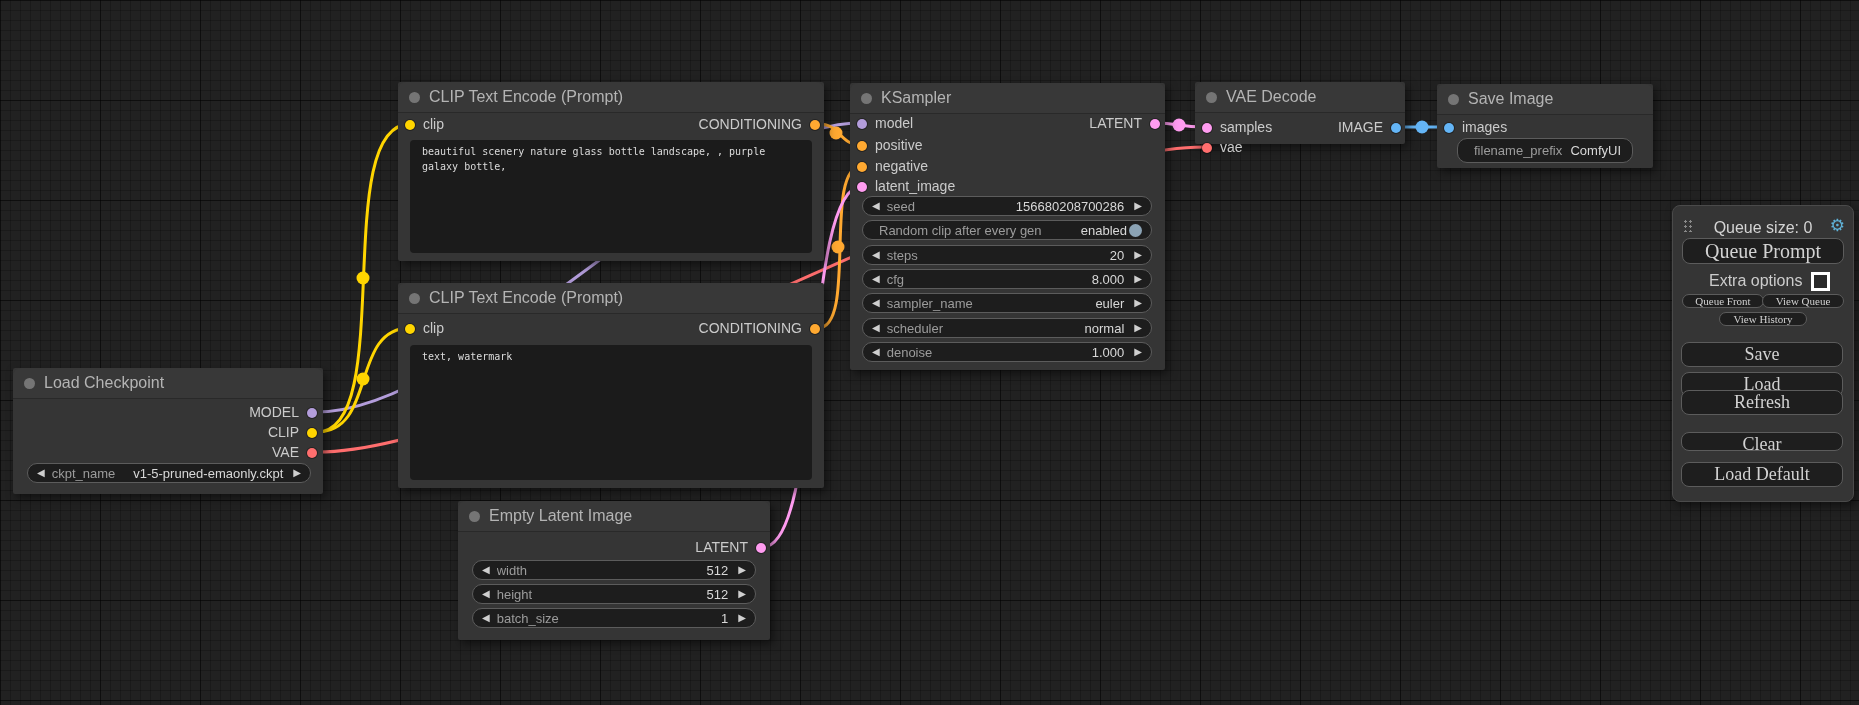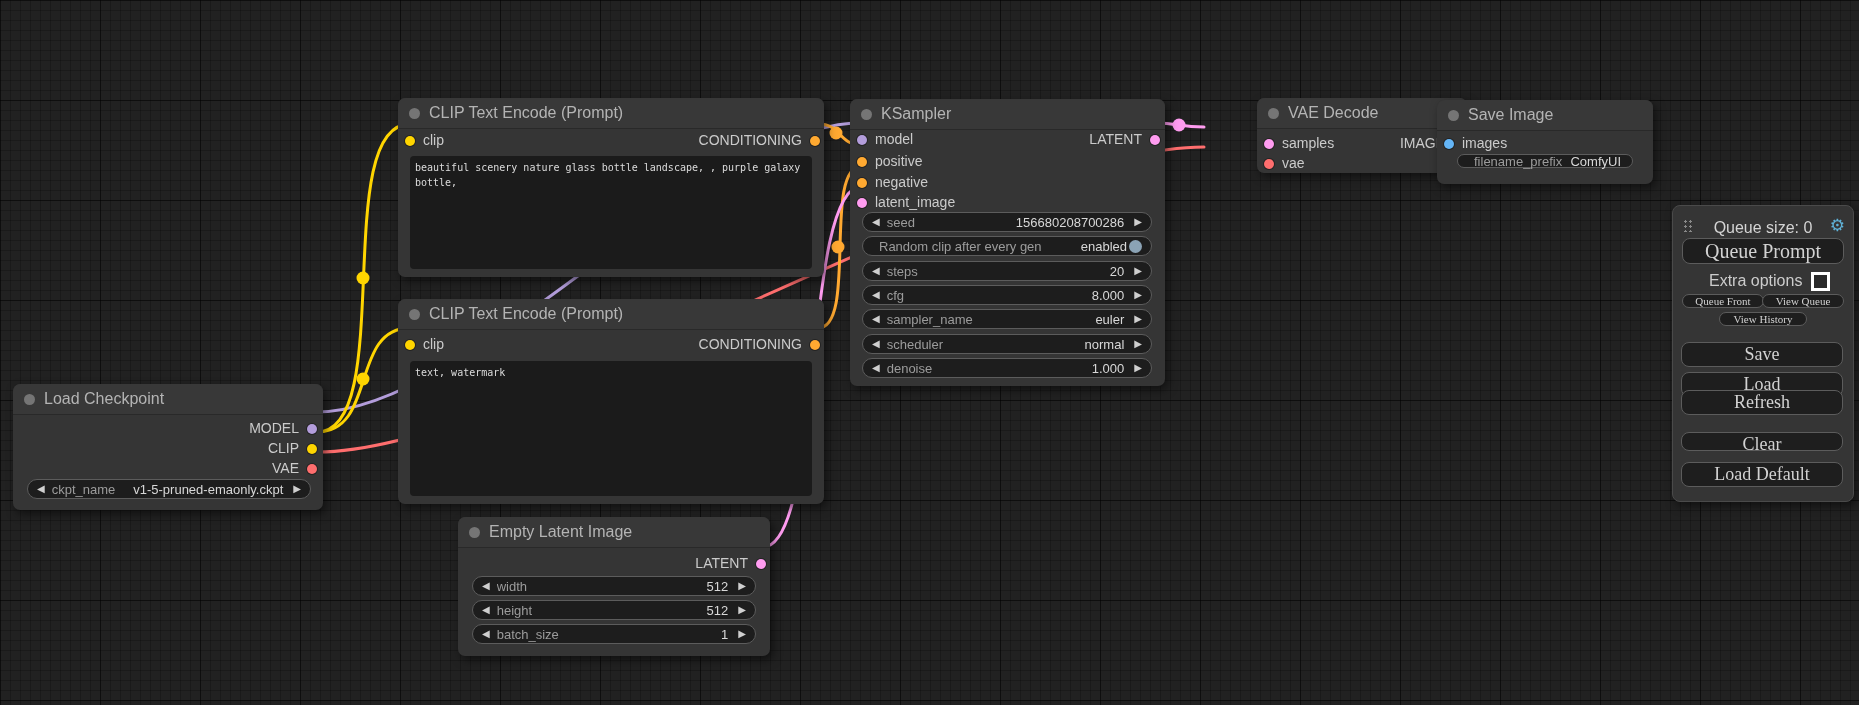--- a/index.html
+++ b/index.html
@@ -10,22 +10,22 @@
     background-image:
       linear-gradient(rgba(0,0,0,0.45) 1px, transparent 1px),
       linear-gradient(90deg, rgba(0,0,0,0.45) 1px, transparent 1px),
       linear-gradient(rgba(0,0,0,0.22) 1px, transparent 1px),
       linear-gradient(90deg, rgba(0,0,0,0.22) 1px, transparent 1px);
     background-size:100px 100px,100px 100px,10px 10px,10px 10px;
   }
   svg.wires{position:absolute;left:0;top:0;z-index:1;}
   svg.wires path{fill:none;stroke-width:3;stroke-linecap:round;}
   .node{
-    position:absolute;z-index:2;background:#353535;border-radius:7px;
-    box-shadow:3px 4px 10px rgba(0,0,0,0.5);color:#c8c8c8;margin-top:16px;
+    position:absolute;z-index:2;background:#353535;border-radius:2px;
+    box-shadow:3px 4px 10px rgba(0,0,0,0.5);color:#c8c8c8;
   }
   .node-title{
     position:absolute;left:0;right:0;top:0;height:30px;line-height:30px;
     font-size:16px;color:#b4b4b4;border-bottom:1px solid #292929;
     border-radius:8px 8px 0 0;background:#383838;white-space:nowrap;
   }
   .tdot{
     display:inline-block;width:11px;height:11px;border-radius:50%;
     background:#757575;margin:0 9px 0 11px;vertical-align:-1px;
   }
@@ -43,21 +43,21 @@
     font-size:13px;color:#a8a8a8;padding:0 9px;box-sizing:border-box;white-space:nowrap;
   }
   .widget .arrow{font-size:10px;color:#cfcfcf;line-height:20px;}
   .widget .wlabel{margin-left:7px;color:#9c9c9c;overflow:hidden;}
   .widget .wvalue{margin-left:auto;color:#d8d8d8;padding-right:10px;}
   .widget.noarrow .wvalue{padding-right:2px;}
   .widget .toggle{width:13px;height:13px;border-radius:50%;flex:0 0 auto;}
   .textarea{
     position:absolute;background:#1b1b1b;border-radius:4px;
     font-family:"DejaVu Sans Mono",monospace;font-size:10px;line-height:15px;
-    color:#dcdcdc;padding:4px 5px;box-sizing:border-box;
+    color:#dcdcdc;padding:4px 12px;box-sizing:border-box;
     white-space:pre-wrap;word-break:break-word;overflow:hidden;
   }
   
   .menu{
     position:absolute;z-index:3;background:#353535;border:1px solid #4a4a4a;
     border-radius:8px;box-shadow:3px 4px 10px rgba(0,0,0,0.5);color:#cfcfcf;
   }
   .menu .mbtn{
     position:absolute;background:#1e1e1e;border:1px solid #5c5c5c;border-radius:8px;
     color:#d2d2d2;text-align:center;box-sizing:border-box;font-family:Liberation Serif, serif;
@@ -169,31 +169,31 @@
       <span class="arrow">▶</span>
     </div>
     <div class="widget" style="left:12px;right:13px;top:259px;">
       <span class="arrow">◀</span>
       <span class="wlabel">denoise</span>
       <span class="wvalue">1.000</span>
       <span class="arrow">▶</span>
     </div>
   </div>
 
-  <div class="node" style="left:1257px;top:82px;width:210px;height:75px;">
+  <div class="node" style="left:1195px;top:82px;width:210px;height:62px;">
     <div class="node-title"><span class="tdot"></span><span>VAE Decode</span></div>
     <div class="port in" style="left:7px;top:37px;"><span class="pdot" style="background: rgb(255, 156, 240);"></span><span>samples</span></div>
     <div class="port in" style="left:7px;top:57px;"><span class="pdot" style="background: rgb(255, 110, 110);"></span><span>vae</span></div>
     <div class="port out" style="right:4px;top:37px;"><span>IMAGE</span><span class="pdot" style="background: rgb(100, 181, 246);"></span></div>
   </div>
 
   <div class="node" style="left:1437px;top:84px;width:216px;height:84px;">
     <div class="node-title"><span class="tdot"></span><span>Save Image</span></div>
     <div class="port in" style="left:7px;top:35px;"><span class="pdot" style="background: rgb(100, 181, 246);"></span><span>images</span></div>
-    <div class="widget noarrow" style="left:20px;right:20px;top:54px;height:14px;">
+    <div class="widget noarrow" style="left:20px;right:20px;top:54px;height:25px;">
       <span class="wlabel">filename_prefix</span>
       <span class="wvalue">ComfyUI</span>
     </div>
   </div>
 
   <div class="node" style="left:458px;top:501px;width:312px;height:139px;">
     <div class="node-title"><span class="tdot"></span><span>Empty Latent Image</span></div>
     <div class="port out" style="right:4px;top:38px;"><span>LATENT</span><span class="pdot" style="background: rgb(255, 156, 240);"></span></div>
     <div class="widget" style="left:14px;right:14px;top:59px;">
       <span class="arrow">◀</span>

